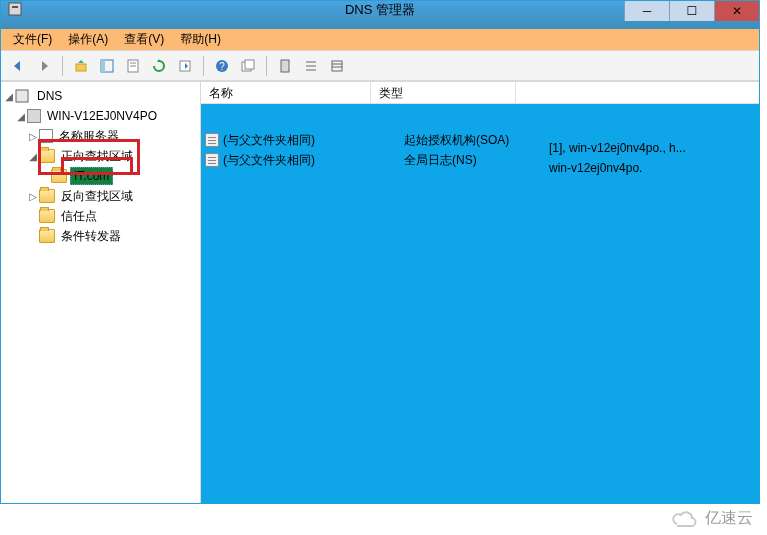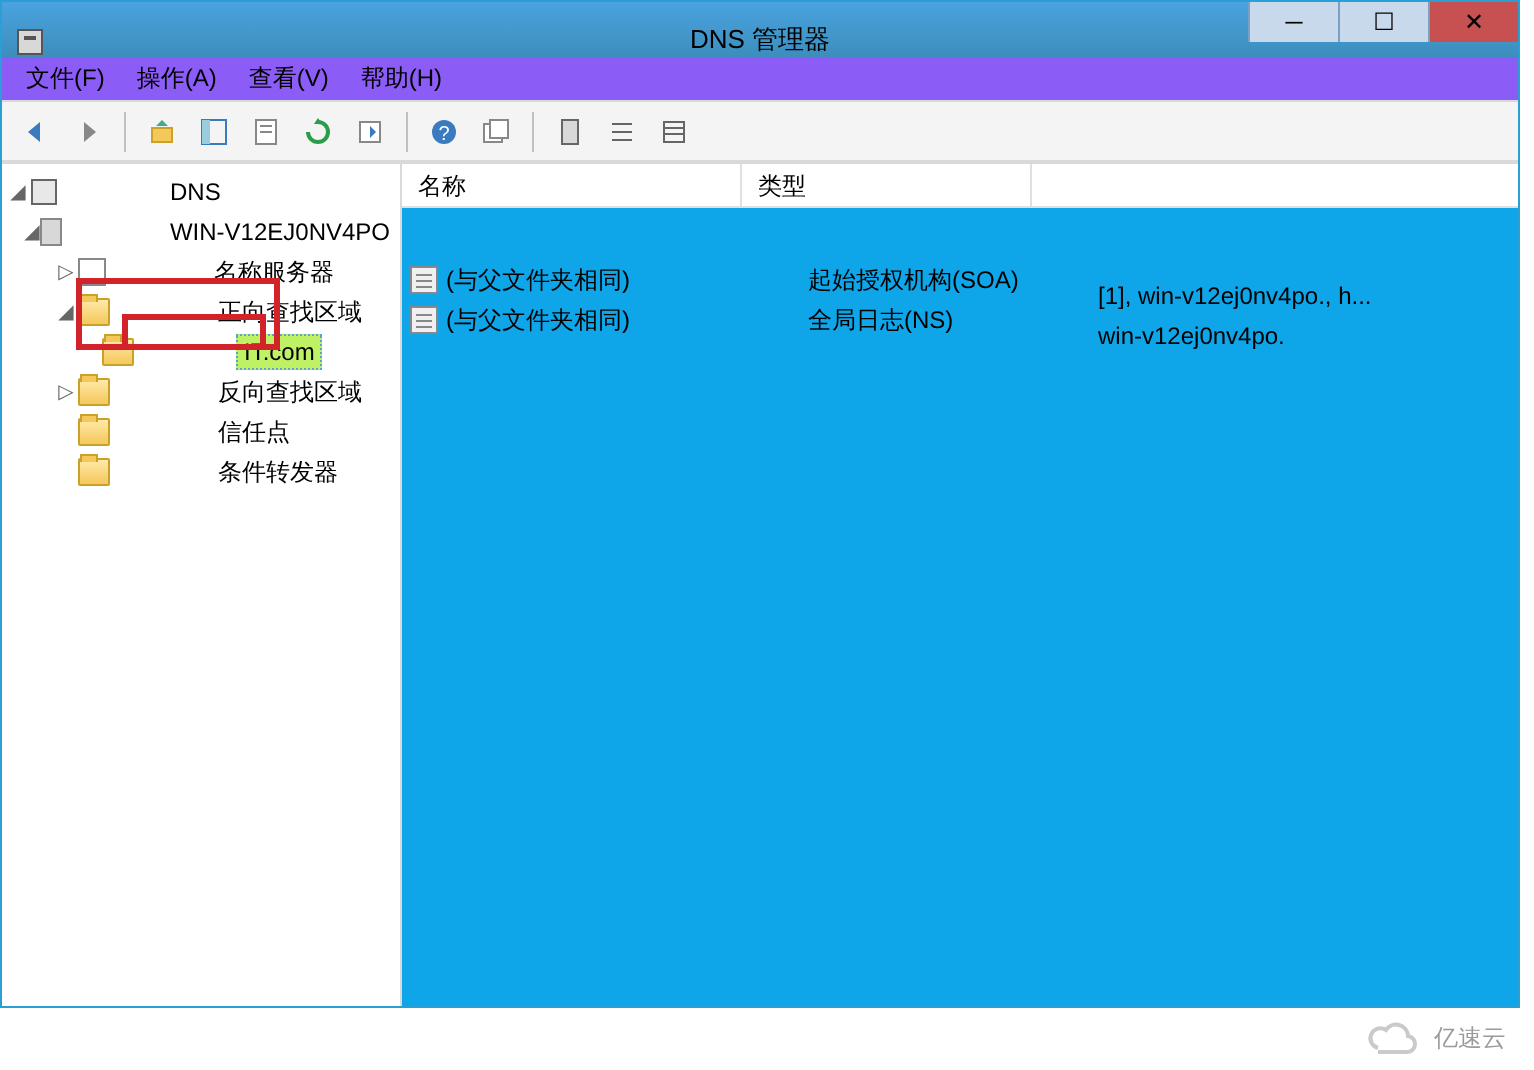--- a/index.html
+++ b/index.html
@@ -19,21 +19,21 @@
     border: 1px solid #2a9fd6;
     background: #fff;
     display: flex;
     flex-direction: column;
     position: relative;
   }
   .titlebar {
     height: 28px;
     background: linear-gradient(#4aa3df, #3c8dbc);
     display: flex;
-    align-items: flex-end;
+    align-items: flex-start;
     position: relative;
     color: #000;
   }
   .titlebar .app-icon {
     width: 16px; height: 16px;
     margin-left: 6px;
   }
   .titlebar .title-text {
     position: absolute;
     left: 0; right: 0;
@@ -62,21 +62,21 @@
     background: #c7d9ea;
     border-left: 1px solid #7aa0c4;
   }
   .win-close {
     background: #c75050;
     color: #fff;
     border-left: 1px solid #7aa0c4;
   }
   .menubar {
     height: 22px;
-    background: #8b5cf6;
+    background: #fdba74;
     border-bottom: 1px solid #d9d9d9;
     display: flex;
     align-items: center;
     padding-left: 6px;
   }
   .menubar span {
     padding: 3px 10px 3px 6px;
     cursor: default;
   }
   .toolbar {
@@ -184,39 +184,39 @@
   .server-icon {
     width: 14px; height: 14px;
     background: #d8d8d8;
     border: 1px solid #888;
   }
   .log-icon {
     width: 14px; height: 14px;
     background: #fff;
     border: 1px solid #888;
   }
-  .tree-label { padding: 1px 3px; margin-left: 48px; }
+  .tree-label { padding: 1px 3px; }
   .tree-label.selected {
-    background: #bef264;
+    background: #15803d;
     border: 1px dotted #5a9fd6;
   }
   .red-highlight {
     position: absolute;
     border: 3px solid #d2232a;
     pointer-events: none;
   }
   .watermark {
     position: absolute;
     right: 14px;
     bottom: 6px;
     display: flex;
     align-items: center;
     gap: 6px;
     opacity: 0.65;
-    font-size: 12px;
+    font-size: 16px;
     color: #666;
   }
   .watermark svg { opacity: 0.8; }
 </style>
 </head>
 <body>
 
 <div class="window">
 
   <div class="titlebar">

